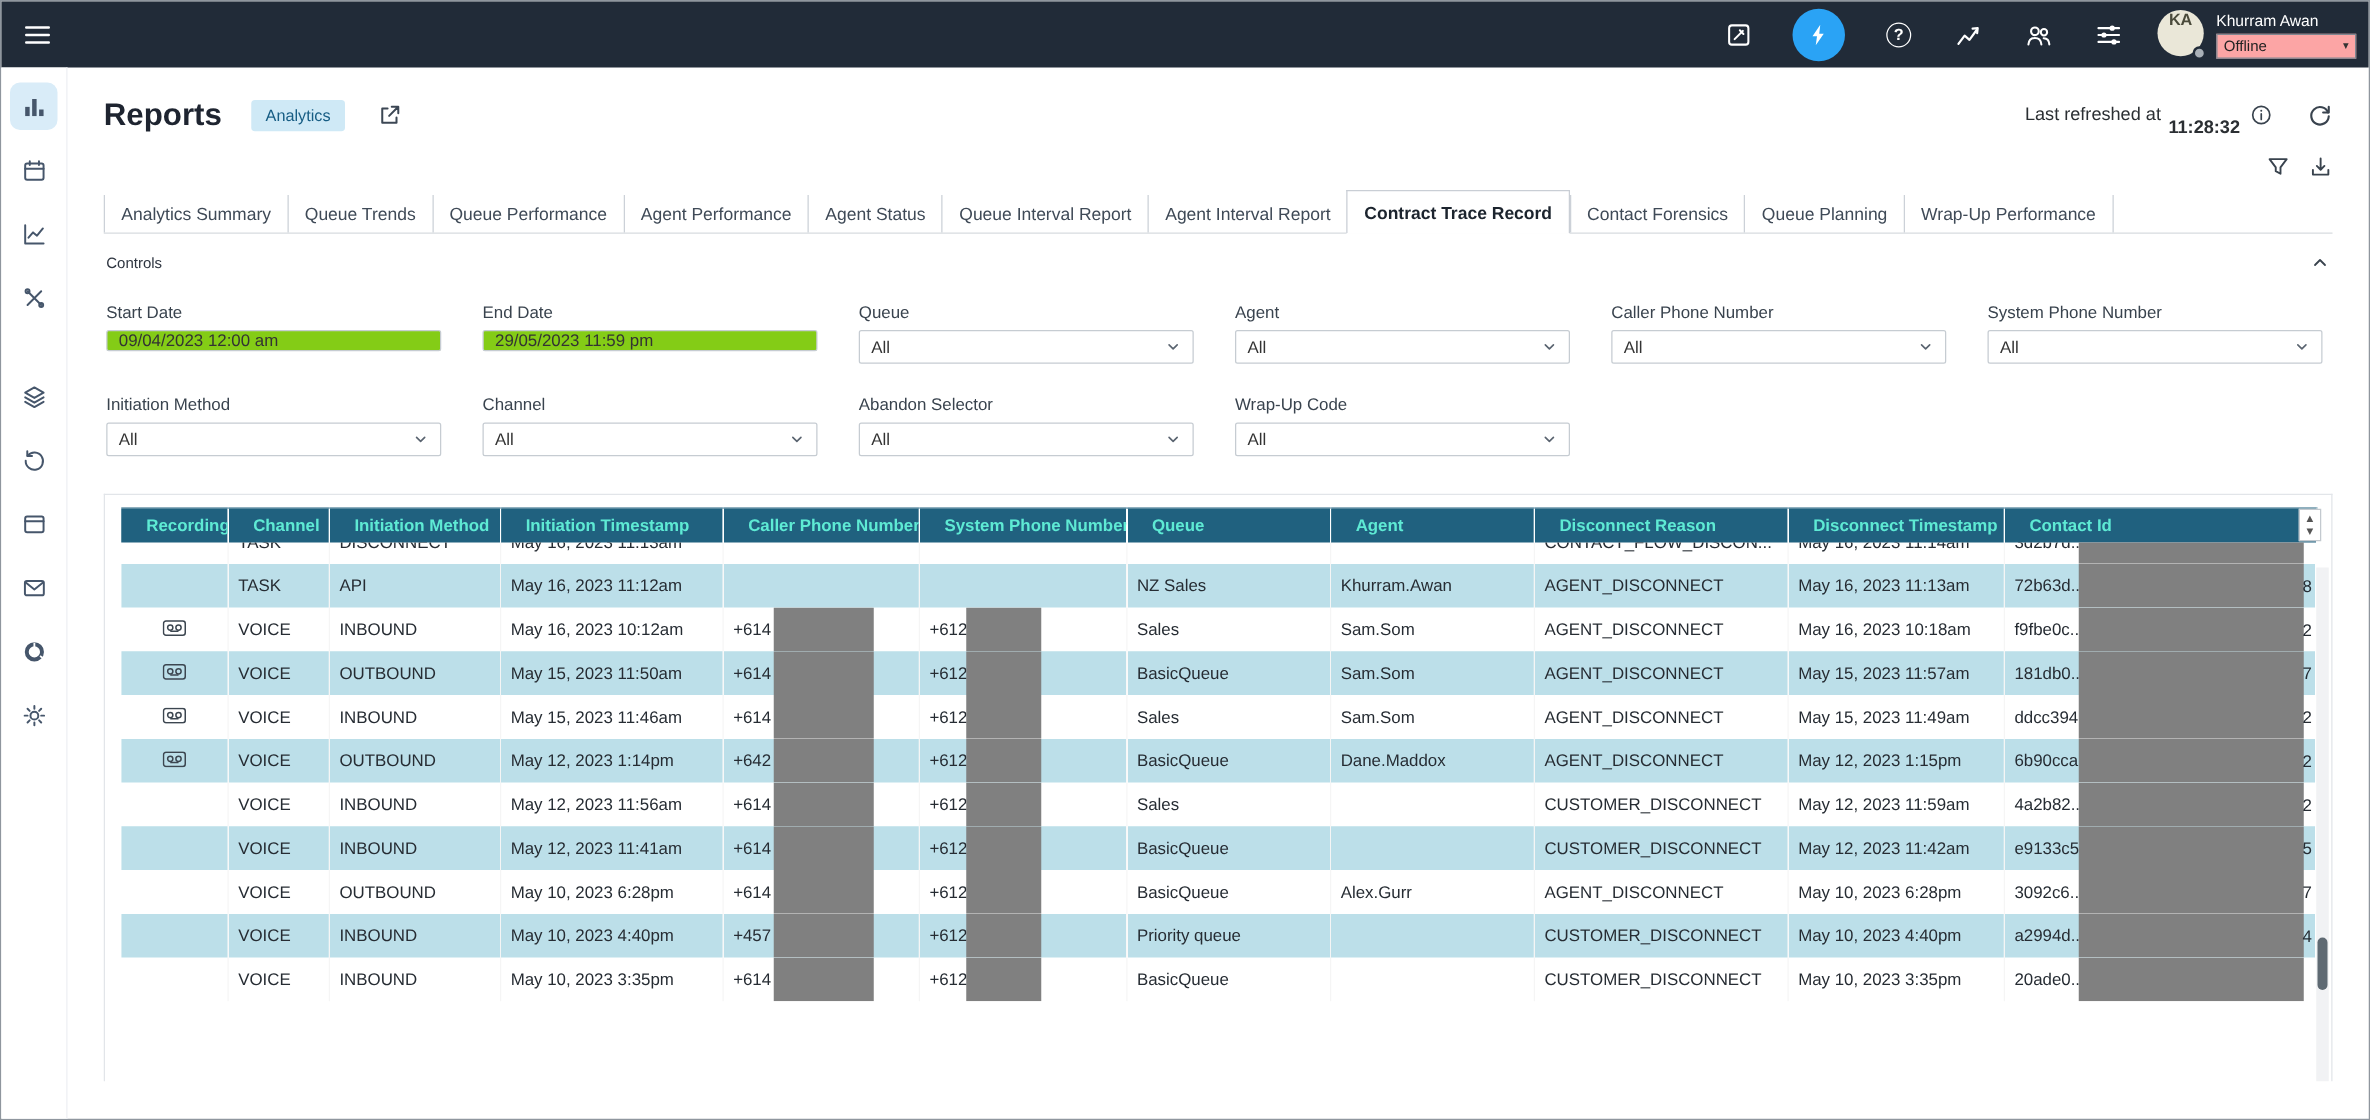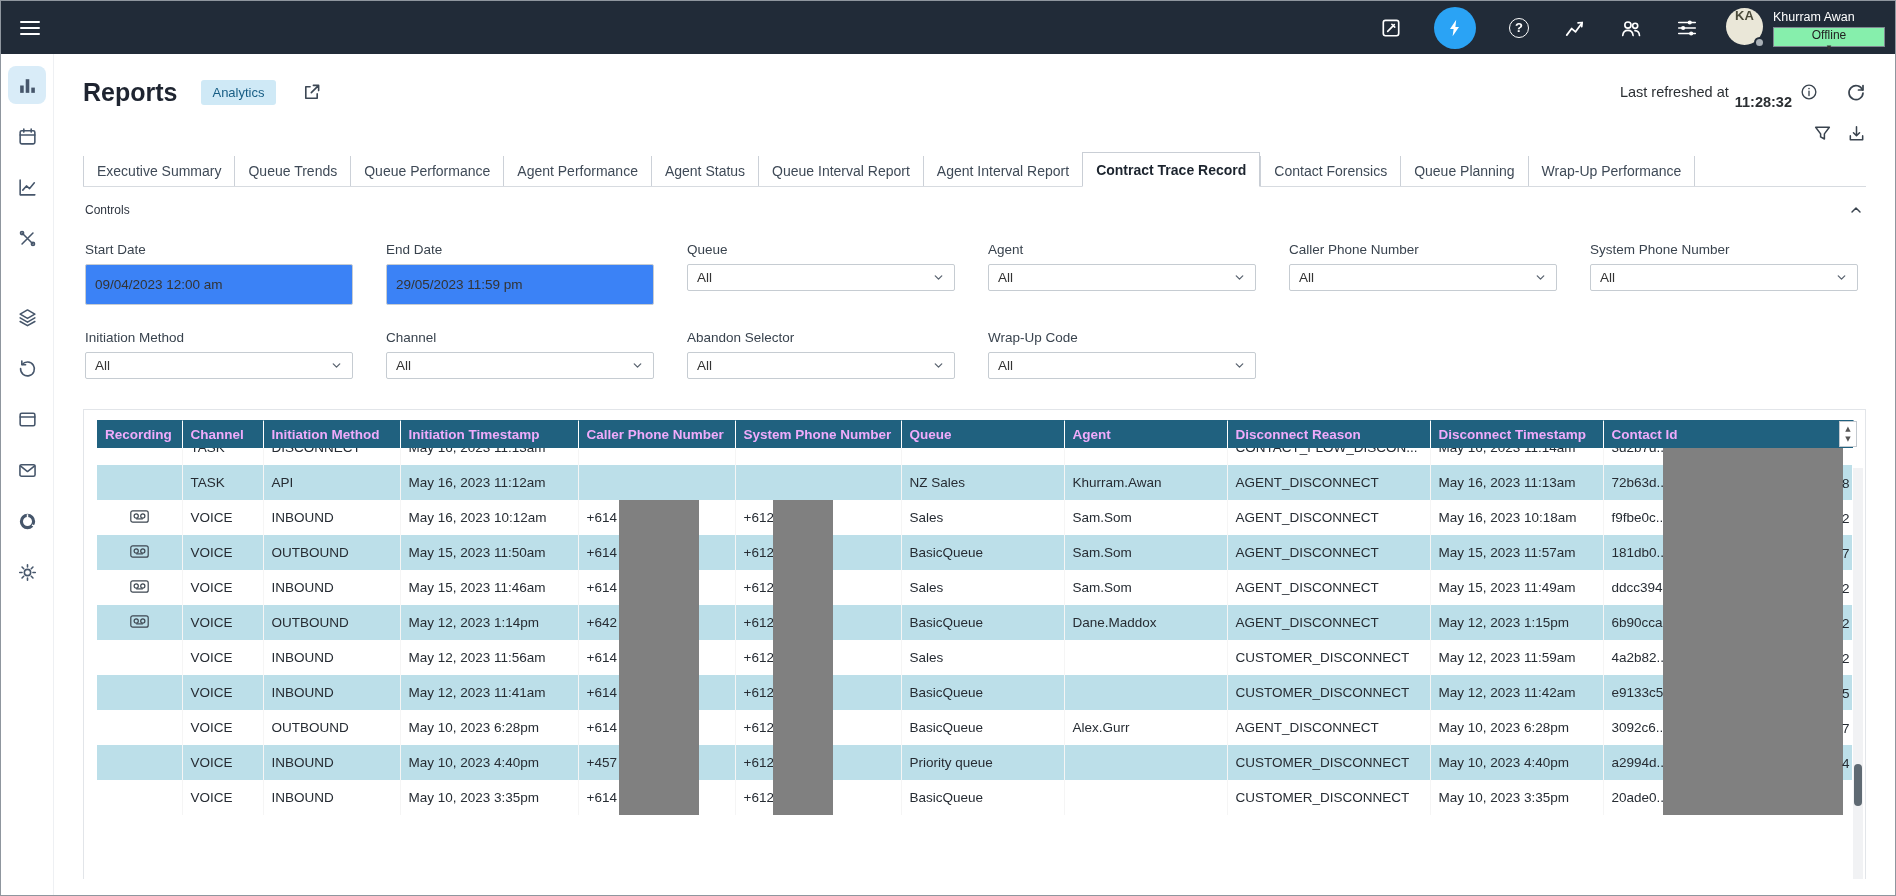--- a/index.html
+++ b/index.html
@@ -14,22 +14,22 @@
   .tb-icons { display:flex; align-items:center; gap:30px; margin-right:26px; }
   .tb-active { width:42px; height:42px; border-radius:50%; background:var(--accent,#2aa3f5); }
   .help-circle { width:20px; height:20px; border:1.6px solid #fff; border-radius:50%; display:flex; align-items:center; justify-content:center;
                  font-size:13px; font-weight:bold; color:#fff; }
   .user { display:flex; align-items:flex-start; gap:10px; }
   .avatar { position:relative; width:37px; height:37px; border-radius:50%; background:#eae7d8; color:#4a4a3a;
             display:flex; justify-content:center; font-size:13px; font-weight:bold; cursor:pointer; }
   .status-dot { position:absolute; bottom:-3px; right:-2px; width:11px; height:11px; border-radius:50%; background:#a9b0b7; border:2px solid #212b38; }
   .user-col { display:flex; flex-direction:column; gap:3px; padding-top:2px; }
   .user-name { color:#fff; font-size:12.5px; }
-  .status-select { width:112px; height:20px; background:#86efac; border:1px solid #7f8791; font-size:12px; color:#222;
-                   display:flex; align-items:center; justify-content:space-between; padding:0 5px; cursor:pointer;flex-direction:column; }
+  .status-select { width:112px; height:20px; background:#fca5a5; border:1px solid #7f8791; font-size:12px; color:#222;
+                   display:flex; align-items:center; justify-content:space-between; padding:0 5px; cursor:pointer; }
   .sel-arrow { font-family:"DejaVu Sans", sans-serif; font-size:9px; color:#333; }
 
   
   .sidebar { position:absolute; top:53px; left:0; bottom:0; width:53px; background:#fff; border-right:1px solid #eef0f3;
              display:flex; flex-direction:column; align-items:center; padding-top:12px; gap:13px; }
   .sb-icon { width:38px; height:38px; border-radius:8px; display:flex; align-items:center; justify-content:center;
              color:#46566b; cursor:pointer; flex:0 0 auto; }
   .sb-icon.active { background:var(--active-icon-bg,#d9ecf8); }
   .sb-icon.gap-above { margin-top:28px; }
 
@@ -51,34 +51,34 @@
   .tab:last-child { border-right:1px solid #ccd1d8; }
   .tab.active { background:#fff; border:1px solid #c9ced5; border-bottom:1px solid #fff; margin-bottom:-1px;
                 padding:9px 13px 8px 13px; font-weight:bold; color:#1c242e; }
 
   
   .controls { padding:15px 2px 30px 2px; }
   .controls-head { display:flex; justify-content:space-between; align-items:center; font-size:12px; color:#2e3540; }
   .fields { display:flex; flex-wrap:wrap; column-gap:33px; row-gap:25px; margin-top:24px; }
   .field { width:268px; }
   .field label { display:block; font-size:13.5px; color:#39434e; margin-bottom:7px; }
-  .input { width:100%; height:41px; border:1px solid #c6ccd2; border-radius:2px; background:#3b82f6;
+  .input { width:100%; height:17px; border:1px solid #c6ccd2; border-radius:2px; background:#84cc16;
            font-size:13.5px; color:#333; padding:0 9px; font-family:"Liberation Sans",sans-serif; }
   .select { height:27px; border:1px solid #c6ccd2; border-radius:2px; background:#fff; font-size:13.5px; color:#333;
             display:flex; align-items:center; justify-content:space-between; padding:0 9px; cursor:pointer; }
 
   
   .table-card { position:relative; border:1px solid #e2e5e9; border-bottom:none; padding:10px 13px 0 13px; height:470px; }
   .card-title { margin:4px 0 13px 2px; font-size:20px; font-weight:bold; color:#14161a; }
   .stepper { position:absolute; top:11px; right:8px; width:18px; border:1px solid #c3c9cf; background:#fff;
              display:flex; flex-direction:column; align-items:center; line-height:10px; padding:2px 0; cursor:pointer;
              font-family:"DejaVu Sans",sans-serif; font-size:7px; color:#555; }
   table.ctr { border-collapse:collapse; table-layout:fixed; width:1756px; }
-  .thead-table th { background:var(--table-header-bg,#20617f); color:#f0abfc; font-size:13.5px; font-weight:bold; text-align:left;
-                    padding:6px 8px; border-right:1px solid rgba(255,255,255,.45); border-top:1px solid var(--table-header-bg,#20617f);
+  .thead-table th { background:var(--table-header-bg,#20617f); color:#5eead4; font-size:13.5px; font-weight:bold; text-align:left;
+                    padding:6px 20px; border-right:1px solid rgba(255,255,255,.45); border-top:1px solid var(--table-header-bg,#20617f);
                     white-space:nowrap; overflow:hidden; }
   .tbody-clip { height:400px; overflow:hidden; }
   .body-table { margin-top:-18px; }
   .body-table td { height:35px; padding:0 8px; font-size:13.5px; color:#262c33; white-space:nowrap; overflow:hidden;
                    text-overflow:ellipsis; position:relative; border-right:1px solid rgba(0,0,0,0.04); }
   .body-table tr:nth-child(even) td { background:var(--row-alt,#bcdfe9); }
   .td-rec { text-align:center; }
   .redact { position:absolute; top:0; bottom:0; background:var(--redaction,#808080); }
   .redact.caller { left:40px; width:80px; }
   .redact.system { left:37px; width:60px; }
@@ -257,21 +257,21 @@
       </span>
       <span class="hicon">
         <svg width="19" height="19" viewBox="0 0 20 20" fill="none" stroke="currentColor" stroke-width="1.6" stroke-linecap="round" stroke-linejoin="round">
             <path d="M3.5 12.5v4h13v-4"></path>
             <path d="M10 3v9M6.8 9.2 10 12.4l3.2-3.2"></path>
           </svg>
       </span>
     </div>
 
     <div class="tabs">
-        <div class="tab">Executive Summary</div>
+        <div class="tab">Analytics Summary</div>
         <div class="tab">Queue Trends</div>
         <div class="tab">Queue Performance</div>
         <div class="tab">Agent Performance</div>
         <div class="tab">Agent Status</div>
         <div class="tab">Queue Interval Report</div>
         <div class="tab">Agent Interval Report</div>
         <div class="tab active">Contract Trace Record</div>
         <div class="tab">Contact Forensics</div>
         <div class="tab">Queue Planning</div>
         <div class="tab">Wrap-Up Performance</div>

